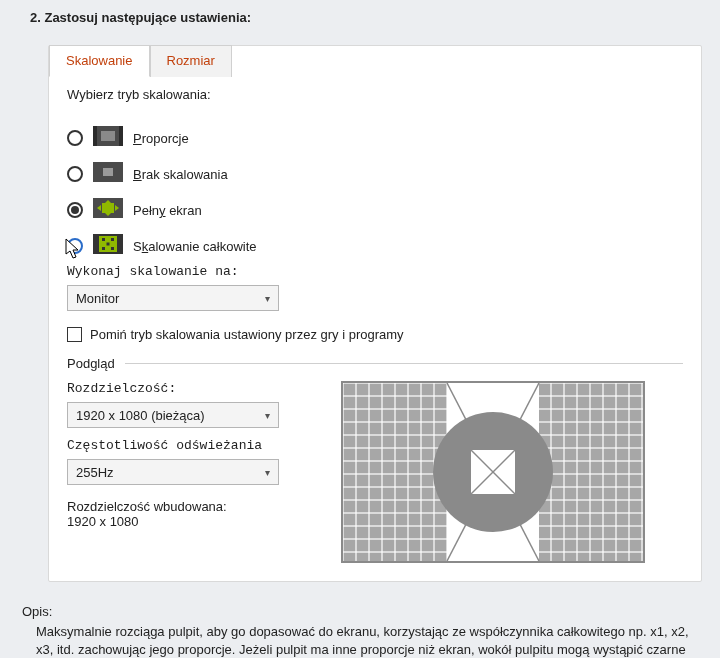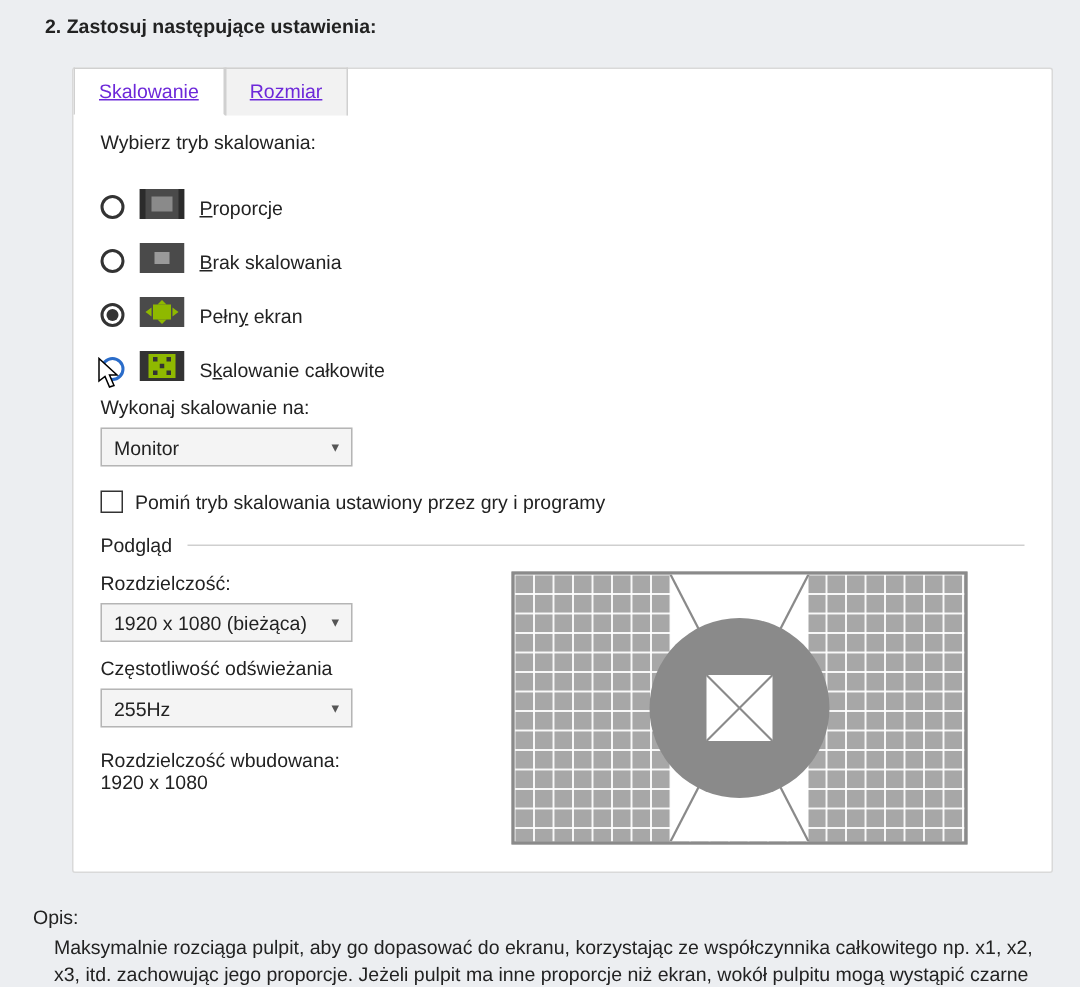--- a/index.html
+++ b/index.html
@@ -35,24 +35,23 @@
   .tabs {
     display: flex;
     height: 32px;
     margin: -1px 0 10px -18px;
   }
   .tab {
     padding: 7px 16px 6px 16px;
     border: 1px solid transparent;
     border-bottom: none;
     cursor: pointer;
-    color: #6d28d9;
+    color: #c2410c;
     position: relative;
     top: 0px;
-    text-decoration: underline;
   }
   .tab.active {
     border-color: #d0d0d0;
     background: #fff;
     border-bottom: 1px solid #fff;
   }
   .tab.inactive {
     background: #f2f2f2;
     border-color: #d0d0d0;
   }
@@ -109,24 +108,25 @@
 
   .cursor-icon {
     position: absolute;
     left: -2px;
     top: 10px;
     pointer-events: none;
   }
 
   .field-label {
     margin: 10px 0 6px 0;
+    font-family: Liberation Mono, monospace;
   }
 
   .select {
-    width: 168px;
+    width: 212px;
     height: 26px;
     border: 1px solid #b5b5b5;
     background: #f4f4f4;
     display: flex;
     align-items: center;
     padding: 0 8px;
     justify-content: space-between;
     cursor: pointer;
     box-sizing: border-box;
   }

